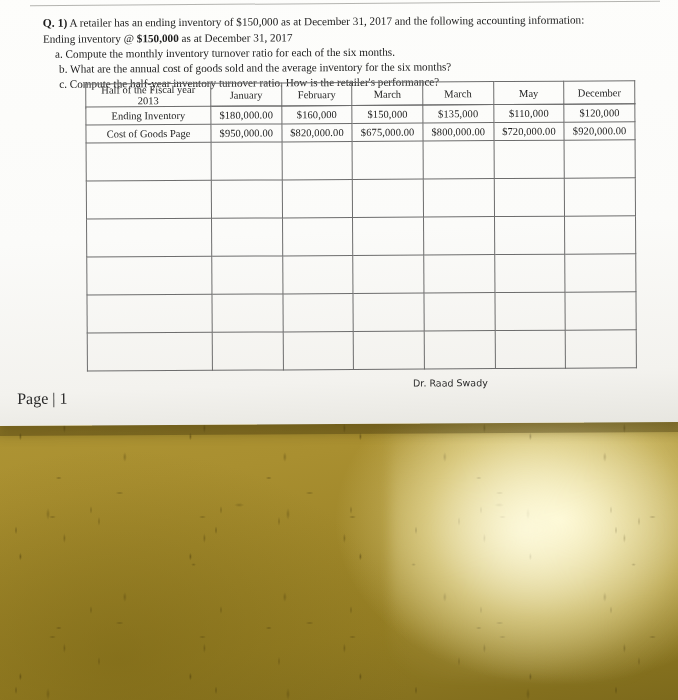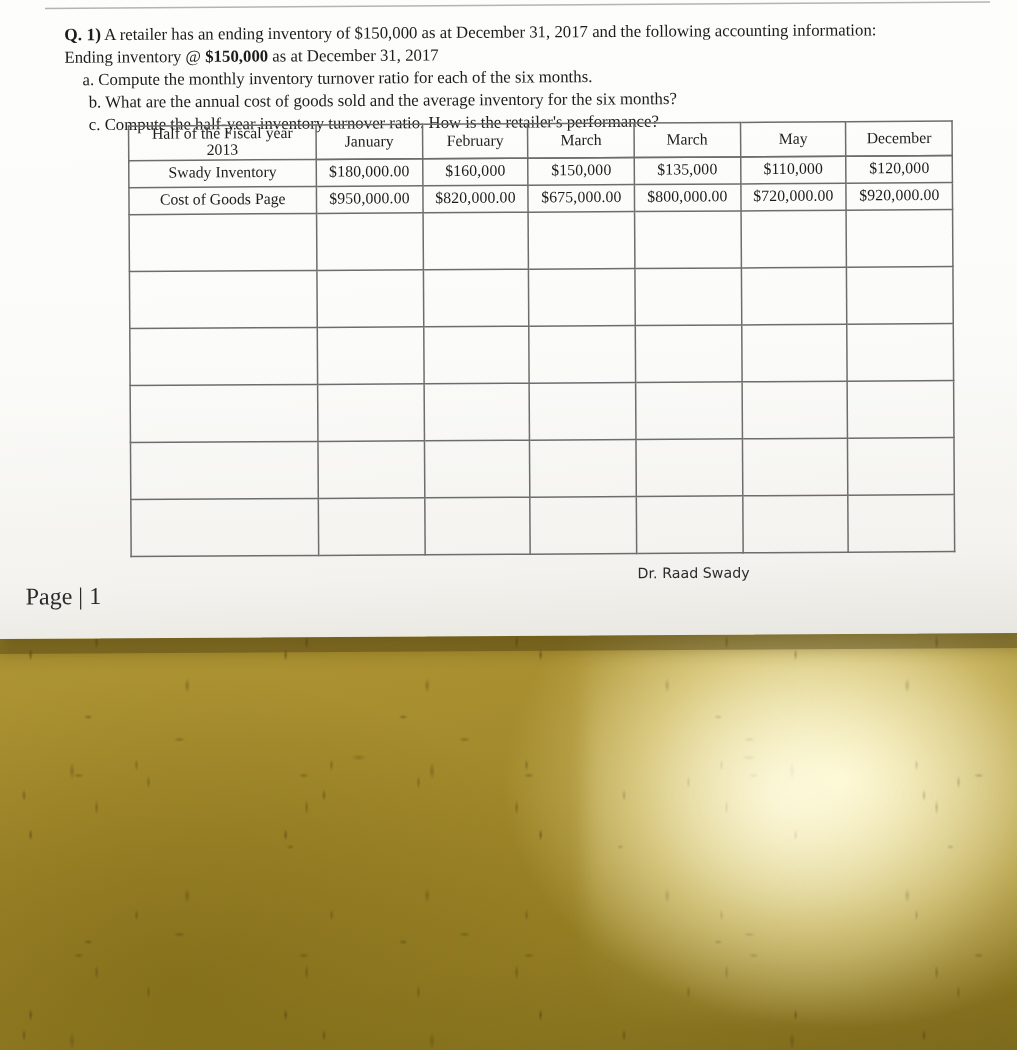--- a/index.html
+++ b/index.html
@@ -139,21 +139,21 @@
   
   #page-number {
     position: absolute;
     left: 16px;
     top: 388px;
     font-size: 16px;
     color: #2a2a2a;
   }
   #signature {
     position: absolute;
-    left: 424px;
+    left: 412px;
     top: 378px;
     font-size: 9.5px;
     font-family: "DejaVu Sans", sans-serif;
     color: #2b2b2b;
   }
 </style>
 </head>
 <body>
 
 <div id="scene">
@@ -186,21 +186,21 @@
           <td>January</td>
           <td>February</td>
           <td>March</td>
           <td>March</td>
           <td>May</td>
           <td>December</td>
         </tr>
         <tr class="hdr"></tr>
 
         <tr>
-          <td class="label-cell">Swady Inventory</td>
+          <td class="label-cell">Ending Inventory</td>
           <td class="money">$180,000.00</td>
           <td class="money">$160,000</td>
           <td class="money">$150,000</td>
           <td class="money">$135,000</td>
           <td class="money">$110,000</td>
           <td class="money">$120,000</td>
         </tr>
 
         <tr>
           <td class="label-cell">Cost of Goods Page</td>

